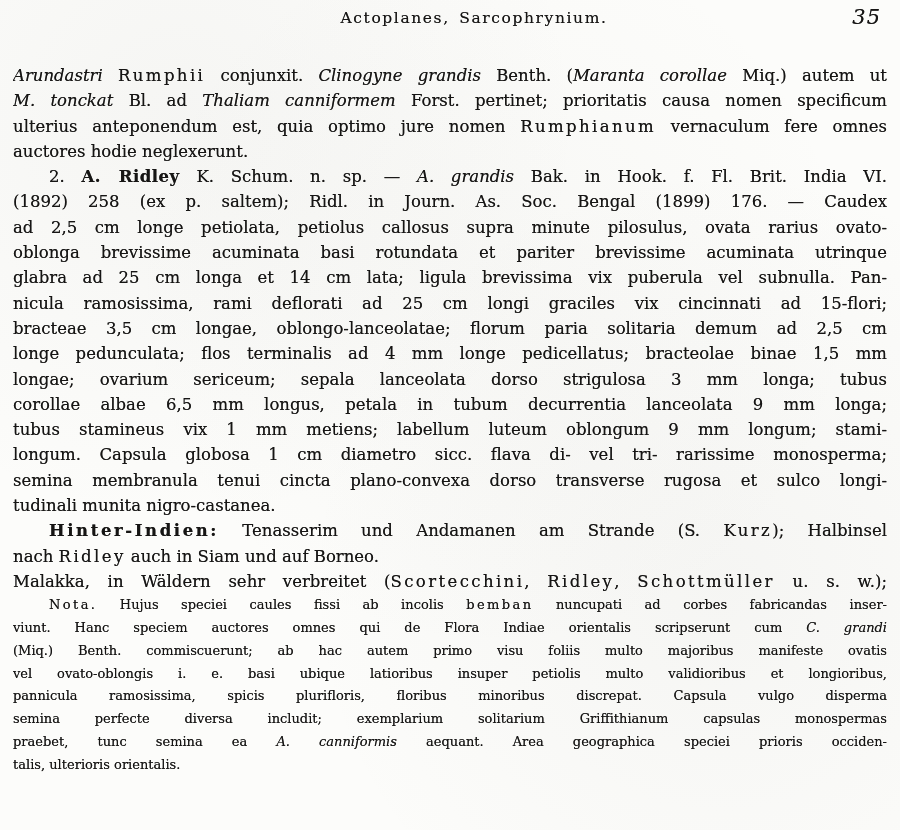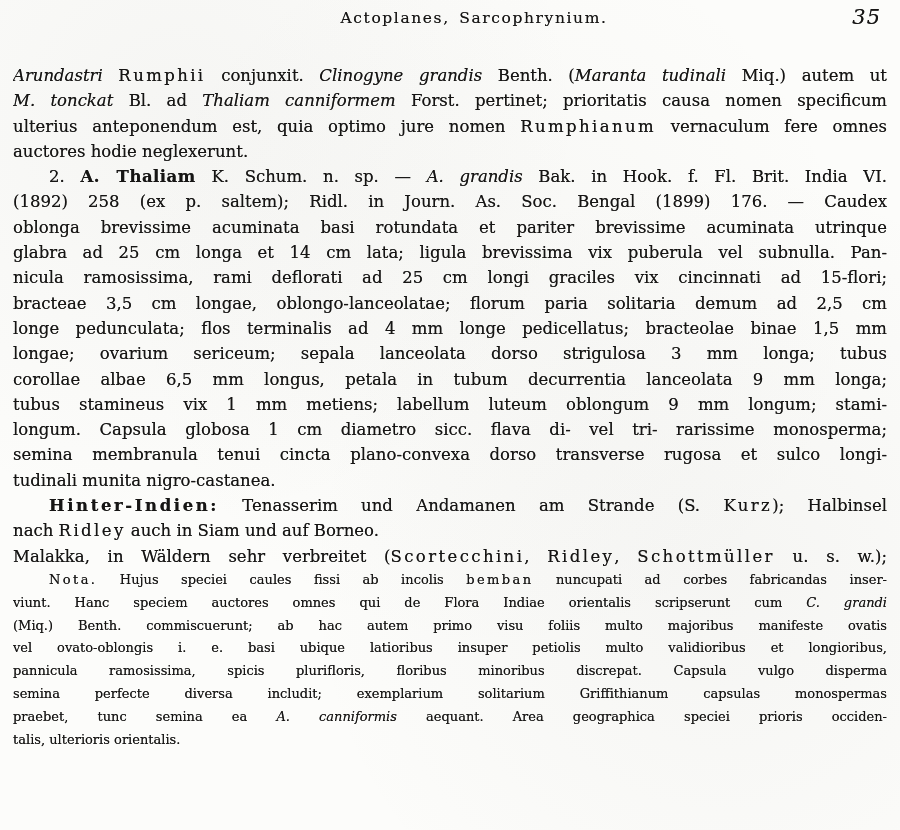--- a/index.html
+++ b/index.html
@@ -75,28 +75,29 @@
 </head>
 <body style="color: rgb(22, 21, 20); background-color: rgb(252, 252, 250);">
 
 <div class="page">
   <div class="header">
     <span class="running-title">Actoplanes, Sarcophrynium.</span>
     <span class="page-number">35</span>
   </div>
   <div class="page-body">
       <div class="para body">
-        <div class="line"><span class="run-i">Arundastri</span><span class="run-r"> </span><span class="run-sp">Rumphii</span><span class="run-r"> conjunxit. </span><span class="run-i">Clinogyne grandis</span><span class="run-r"> Benth. (</span><span class="run-i">Maranta tudinali</span><span class="run-r"> Miq.) autem ut</span></div>
+        <div class="line"><span class="run-i">Arundastri</span><span class="run-r"> </span><span class="run-sp">Rumphii</span><span class="run-r"> conjunxit. </span><span class="run-i">Clinogyne grandis</span><span class="run-r"> Benth. (</span><span class="run-i">Maranta corollae</span><span class="run-r"> Miq.) autem ut</span></div>
         <div class="line"><span class="run-i">M. tonckat</span><span class="run-r"> Bl. ad </span><span class="run-i">Thaliam canniformem</span><span class="run-r"> Forst. pertinet; prioritatis causa nomen specificum</span></div>
         <div class="line"><span class="run-r">ulterius anteponendum est, quia optimo jure nomen </span><span class="run-sp">Rumphianum</span><span class="run-r"> vernaculum fere omnes</span></div>
         <div class="line last"><span class="run-r">auctores hodie neglexerunt.</span></div>
       </div>
       <div class="para body">
-        <div class="line indent"><span class="run-r">2. </span><span class="run-b">A. Thaliam</span><span class="run-r"> K. Schum. n. sp. — </span><span class="run-i">A. grandis</span><span class="run-r"> Bak. in Hook. f. Fl. Brit. India VI.</span></div>
+        <div class="line indent"><span class="run-r">2. </span><span class="run-b">A. Ridley</span><span class="run-r"> K. Schum. n. sp. — </span><span class="run-i">A. grandis</span><span class="run-r"> Bak. in Hook. f. Fl. Brit. India VI.</span></div>
         <div class="line"><span class="run-r">(1892) 258 (ex p. saltem); Ridl. in Journ. As. Soc. Bengal (1899) 176. — Caudex</span></div>
+        <div class="line"><span class="run-r">ad 2,5 cm longe petiolata, petiolus callosus supra minute pilosulus, ovata rarius ovato-</span></div>
         <div class="line"><span class="run-r">oblonga brevissime acuminata basi rotundata et pariter brevissime acuminata utrinque</span></div>
         <div class="line"><span class="run-r">glabra ad 25 cm longa et 14 cm lata; ligula brevissima vix puberula vel subnulla. Pan-</span></div>
         <div class="line"><span class="run-r">nicula ramosissima, rami deflorati ad 25 cm longi graciles vix cincinnati ad 15-flori;</span></div>
         <div class="line"><span class="run-r">bracteae 3,5 cm longae, oblongo-lanceolatae; florum paria solitaria demum ad 2,5 cm</span></div>
         <div class="line"><span class="run-r">longe pedunculata; flos terminalis ad 4 mm longe pedicellatus; bracteolae binae 1,5 mm</span></div>
         <div class="line"><span class="run-r">longae; ovarium sericeum; sepala lanceolata dorso strigulosa 3 mm longa; tubus</span></div>
         <div class="line"><span class="run-r">corollae albae 6,5 mm longus, petala in tubum decurrentia lanceolata 9 mm longa;</span></div>
         <div class="line"><span class="run-r">tubus stamineus vix 1 mm metiens; labellum luteum oblongum 9 mm longum; stami-</span></div>
         <div class="line"><span class="run-r">longum. Capsula globosa 1 cm diametro sicc. flava di- vel tri- rarissime monosperma;</span></div>
         <div class="line"><span class="run-r">semina membranula tenui cincta plano-convexa dorso transverse rugosa et sulco longi-</span></div>

